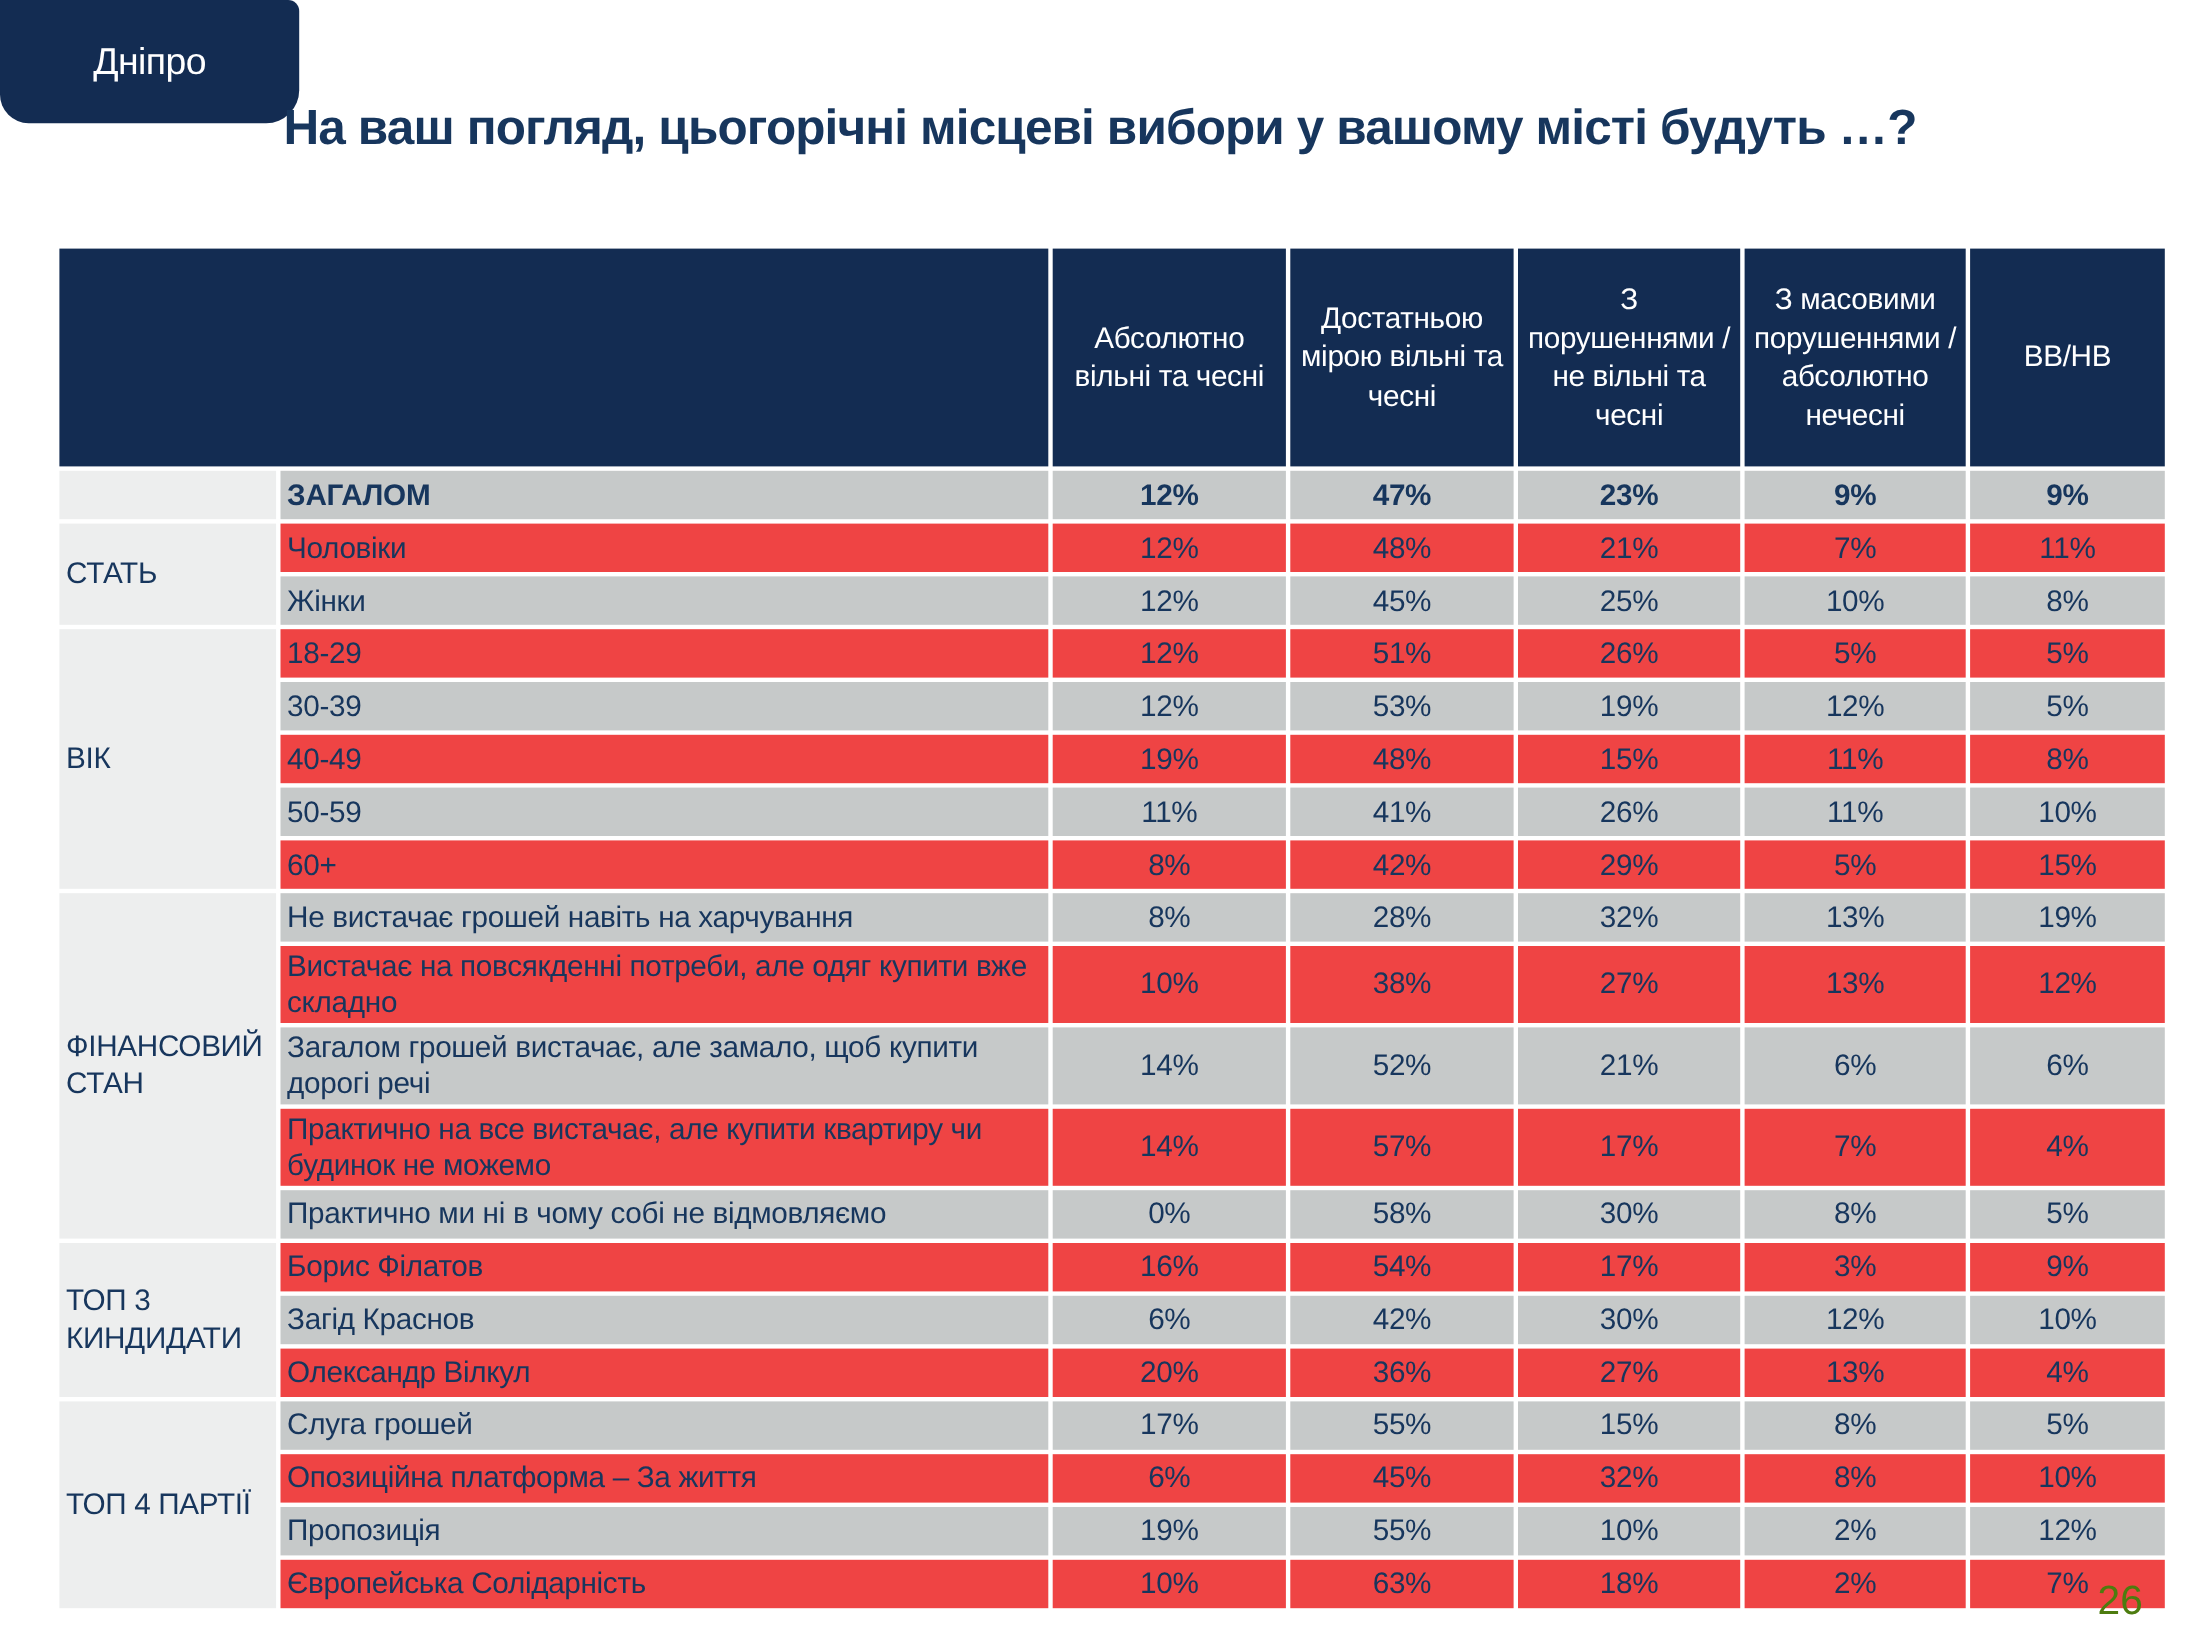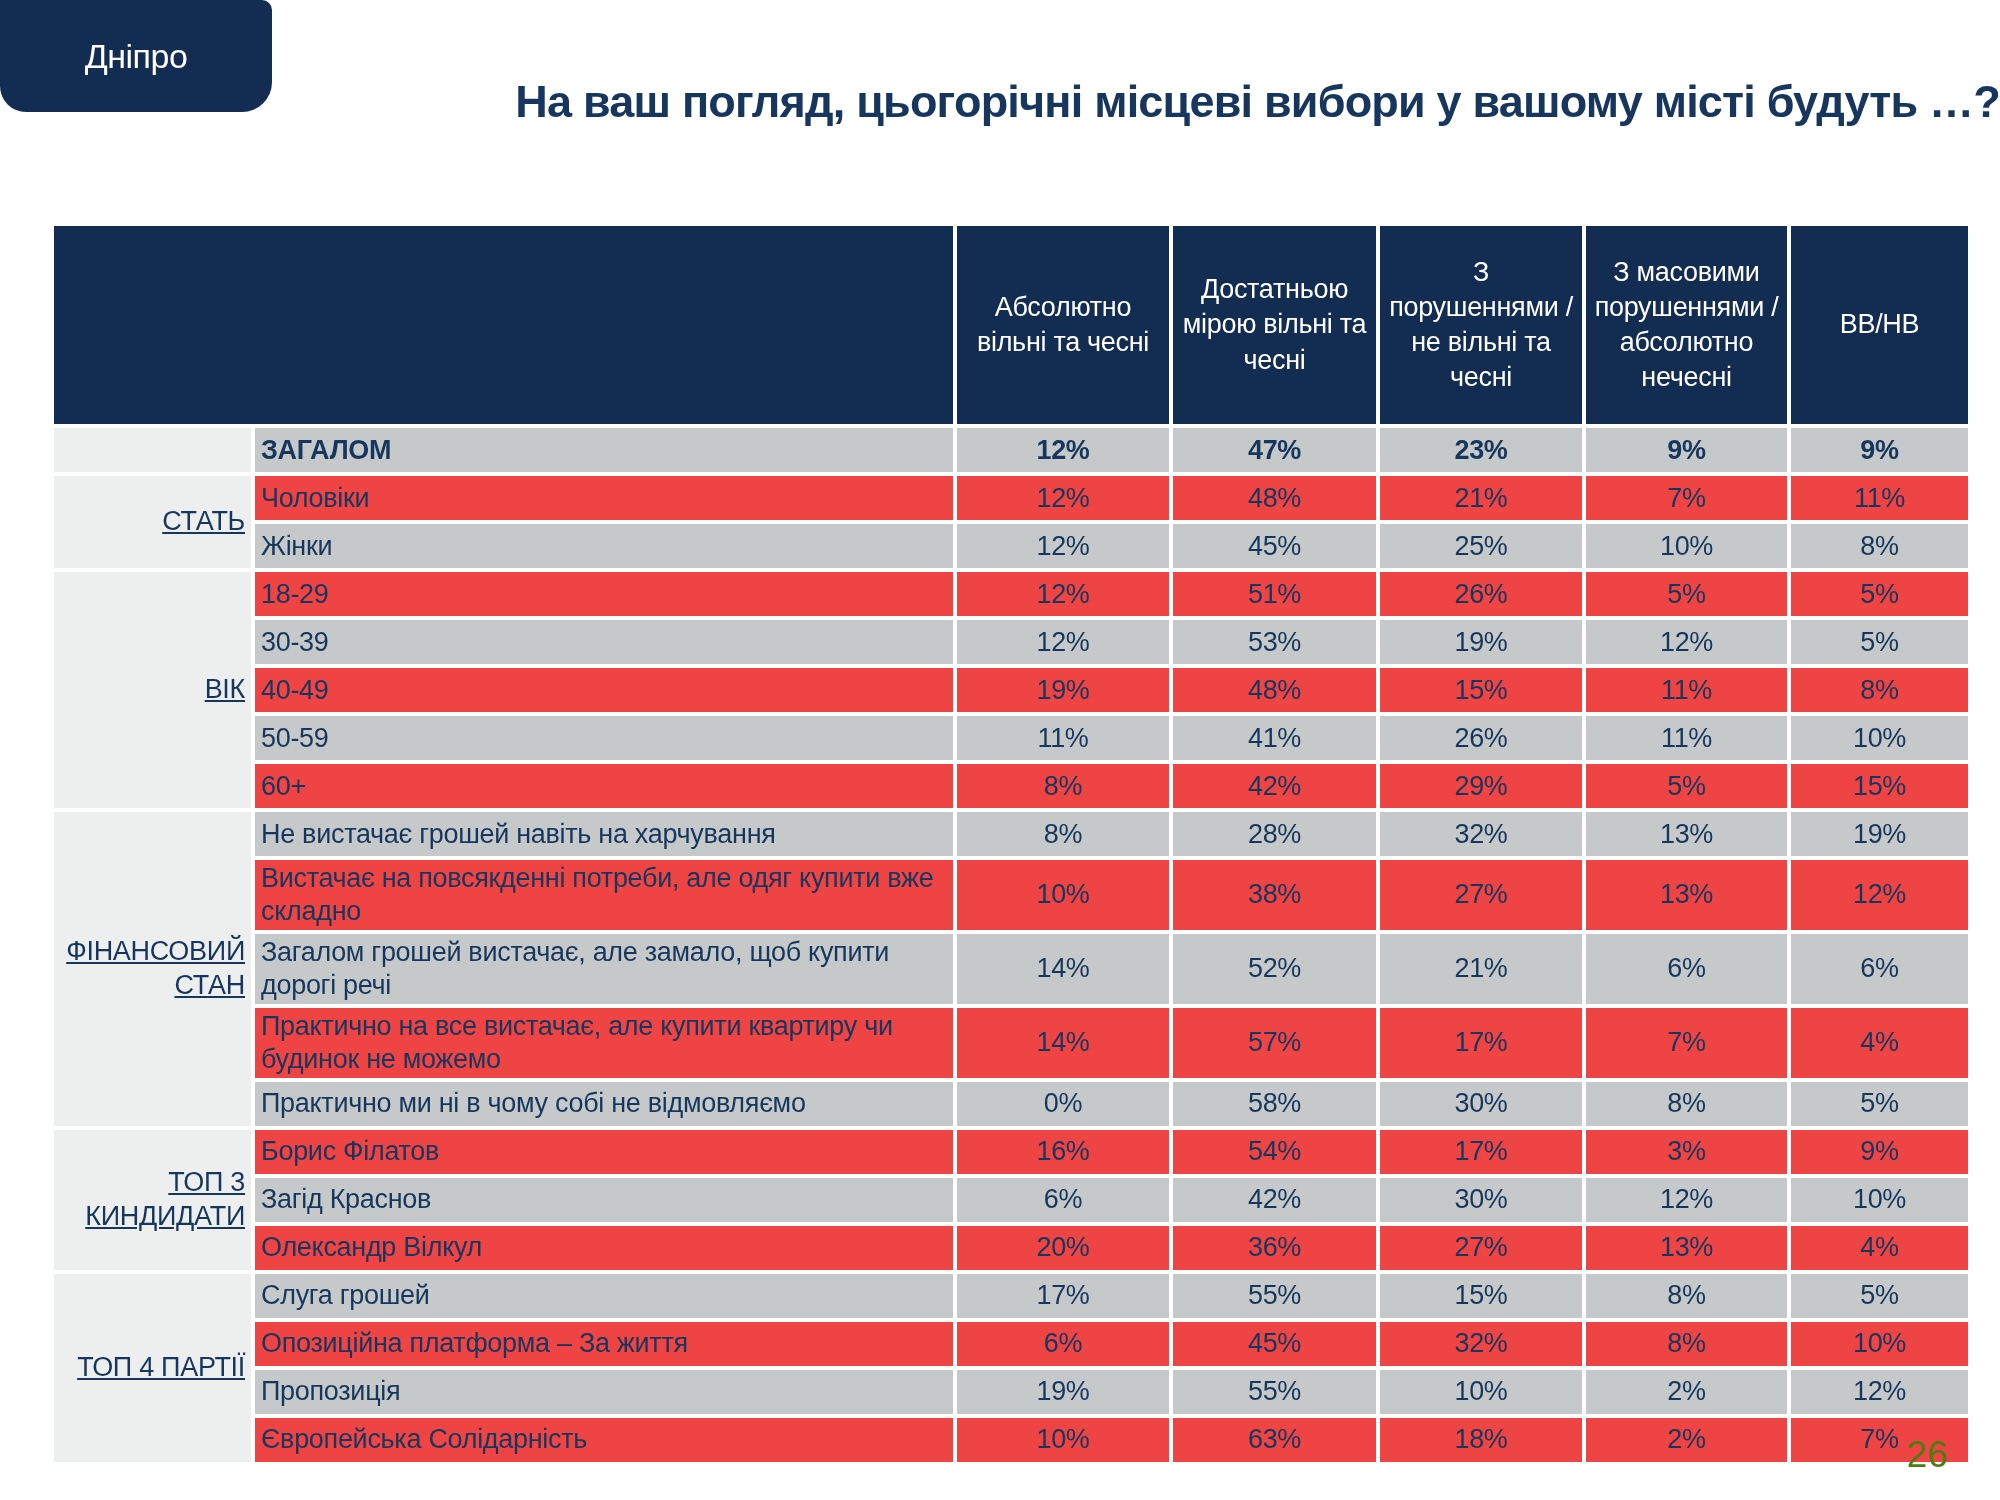--- a/index.html
+++ b/index.html
@@ -24,22 +24,22 @@
     align-items: center;
     justify-content: center;
     border-radius: 0 10px 30px 26px;
     letter-spacing: -0.5px;
   }
   .question-title {
     position: absolute;
     top: 76px;
     left: 0;
     right: 0;
-    margin: 0;
-    text-align: right;
+    margin: 14px;
+    text-align: center;
     font-size: 45px;
     font-weight: 700;
     color: #17365D;
     letter-spacing: -0.8px;
   }
   table.survey {
     position: absolute;
     left: 50px;
     top: 222px;
     width: 1890px;
@@ -62,24 +62,23 @@
   table.survey tbody td {
     font-size: 27px;
     color: #17365D;
     height: 40px;
     vertical-align: middle;
     padding: 2px 6px;
     letter-spacing: -0.3px;
   }
   td.category {
     background: #EDEEEE;
-    text-align: right;
+    text-align: left;
     line-height: 1.25;
     font-size: 28px;
-    text-decoration: underline;
   }
   td.label {
     text-align: left;
     padding-left: 10px;
     line-height: 1.22;
     margin-top: 12px;
   }
   td.value { text-align: center; }
   .dark  { background: #C6C9C9; }
   .light { background: #ef4444; }

